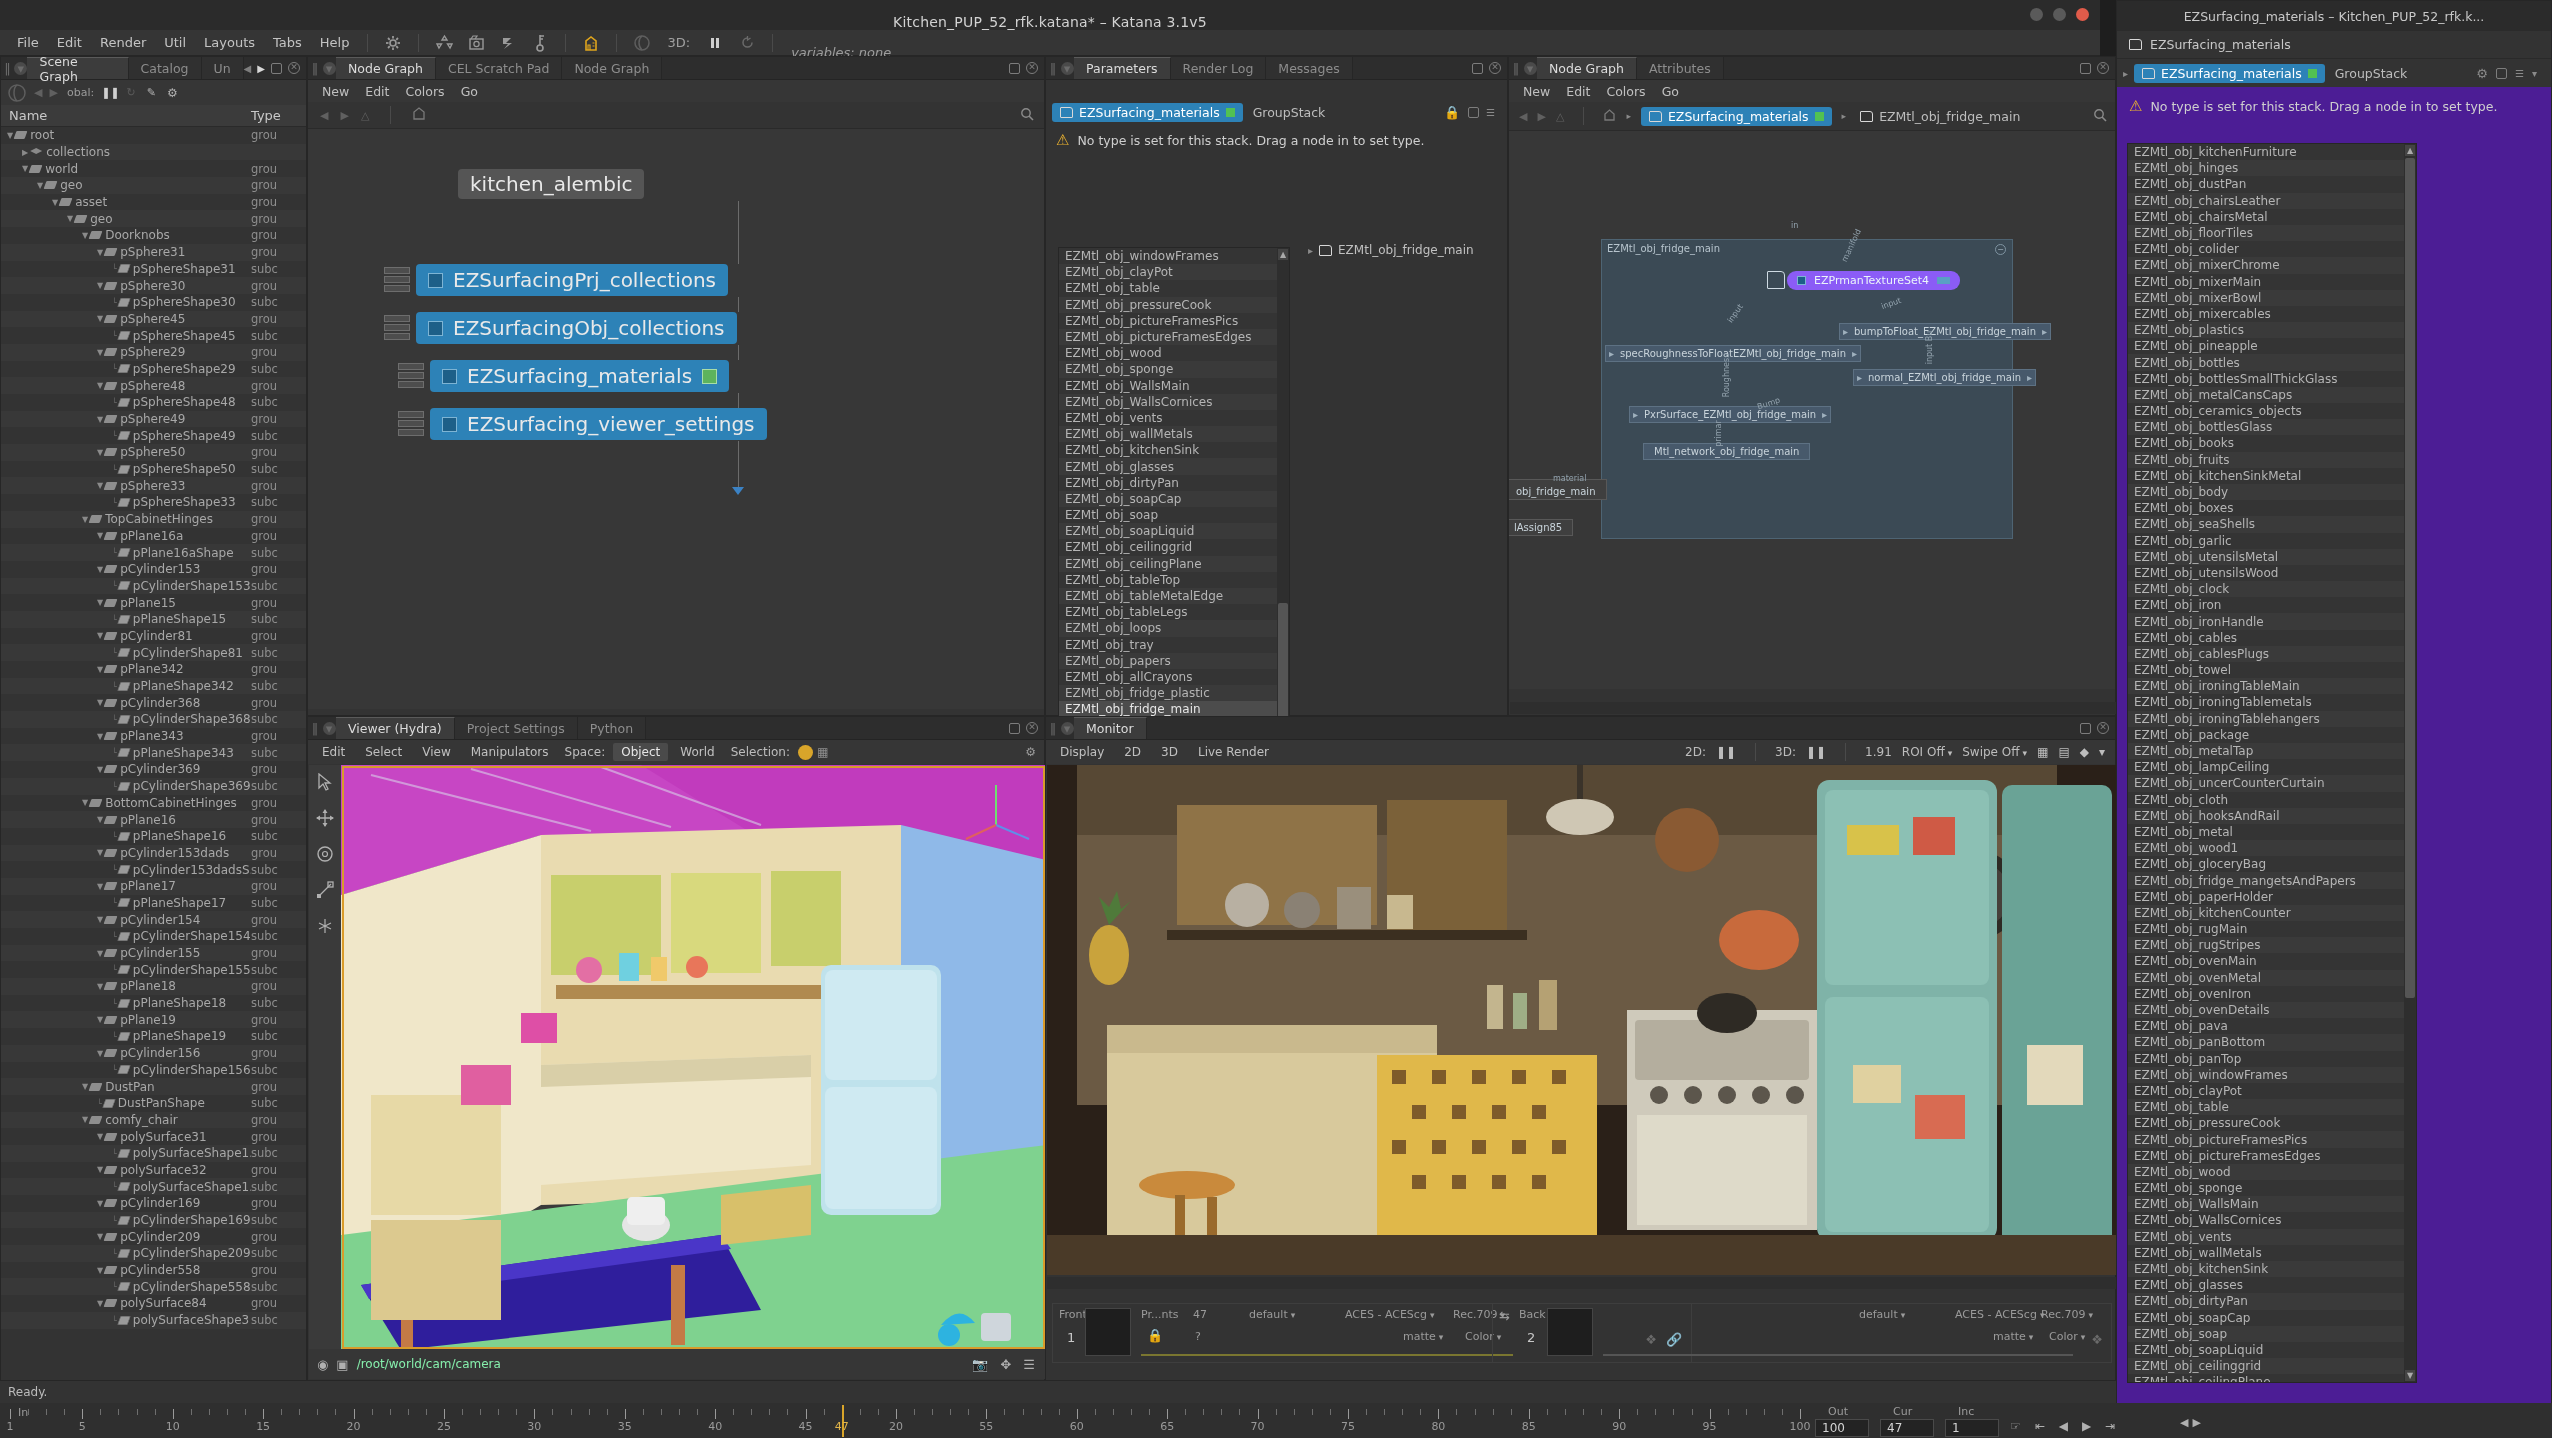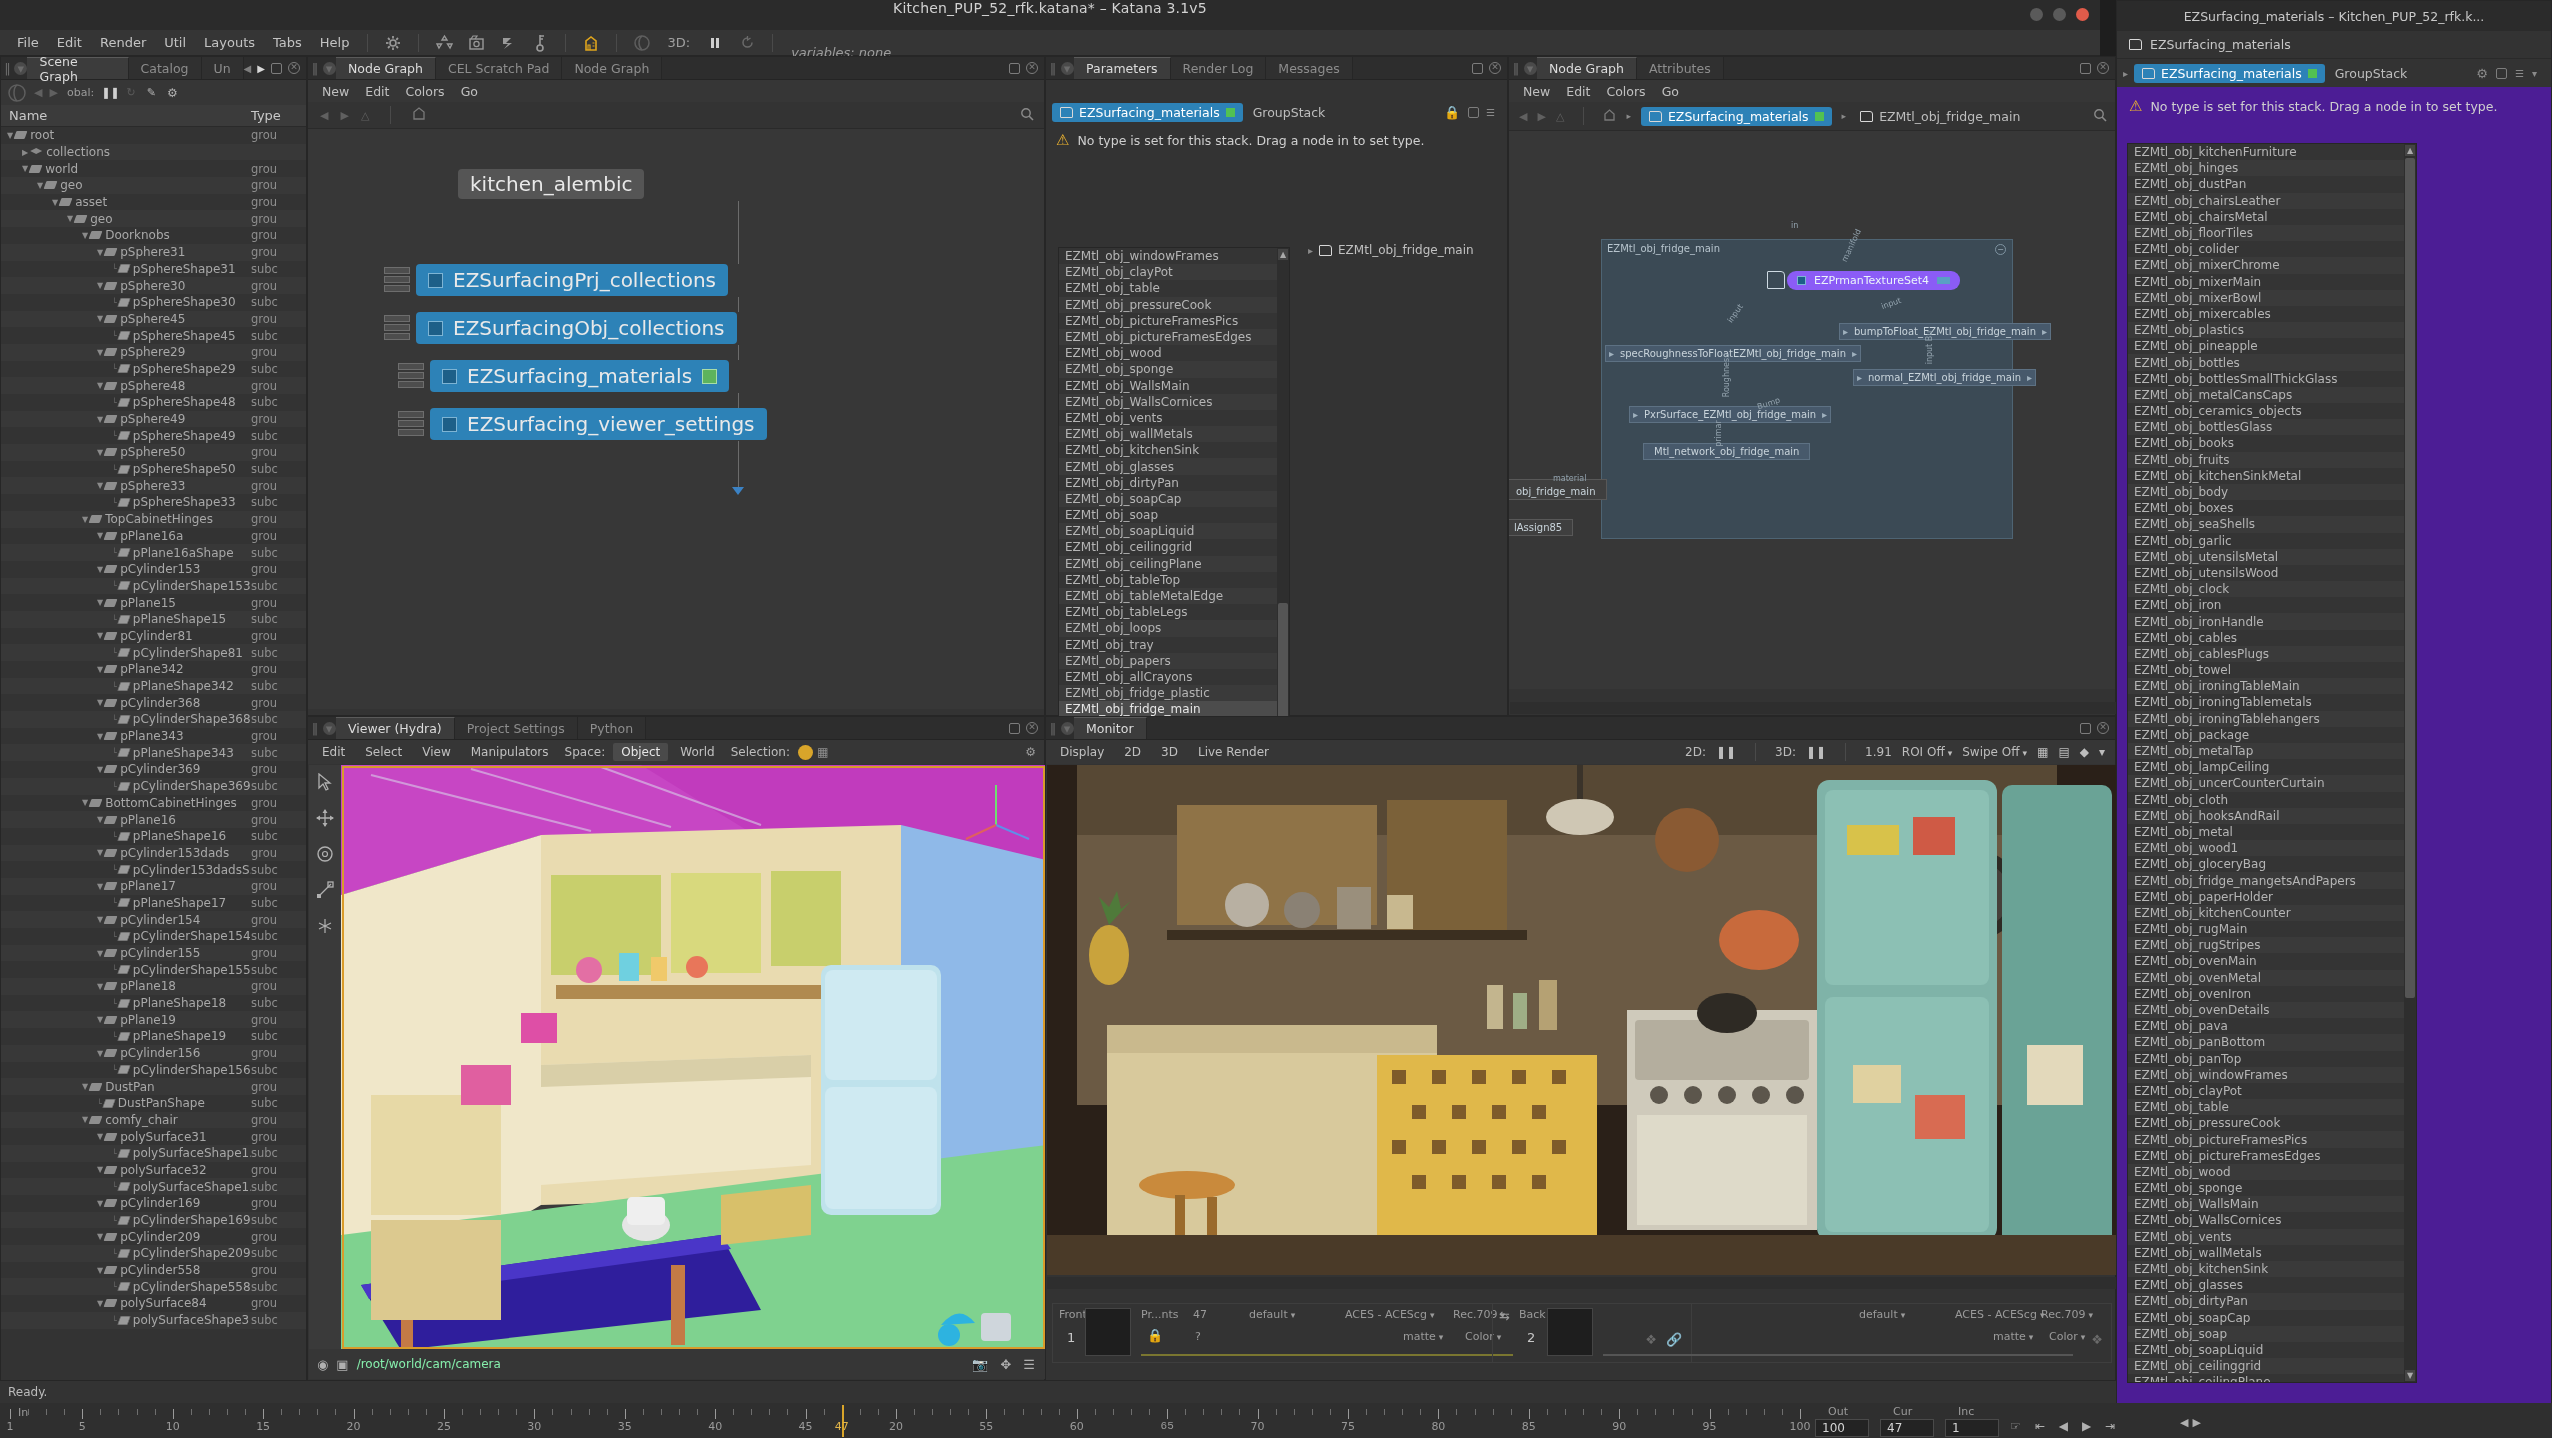--- a/index.html
+++ b/index.html
@@ -11,21 +11,21 @@
     color:#b9b9b9;
     overflow:hidden;
     position:relative;
   }
   .abs { position:absolute; }
 
   
   #titlebar {
     left:0; top:0; width:2100px; height:30px;
     background:#2b2b2b;
-    display:flex; align-items:flex-start; justify-content:center;
+    display:flex; align-items:flex-end; justify-content:center;
   }
   #titlebar .ttl { color:#d2d2d2; font-size:14px; letter-spacing:.2px; }
   .winbtns { position:absolute; top:6px; display:flex; gap:10px; }
   .wdot { width:13px; height:13px; border-radius:50%; }
 
   
   #menubar {
     left:0; top:30px; width:2100px; height:26px;
     background:#353535; display:flex; align-items:center; padding-left:8px;
     border-bottom:1px solid #262626;
@@ -1597,21 +1597,21 @@
       <div class="tick" style="left: 1022.53px; height: 6px; background: rgb(110, 110, 110);"></div>
       <div class="tick" style="left: 1040.61px; height: 6px; background: rgb(110, 110, 110);"></div>
       <div class="tick" style="left: 1058.69px; height: 6px; background: rgb(110, 110, 110);"></div>
       <div class="tick" style="left: 1076.77px; height: 10px; background: rgb(154, 154, 154);"></div>
       <div class="tlnum" style="left: 1076.77px;">60</div>
       <div class="tick" style="left: 1094.85px; height: 6px; background: rgb(110, 110, 110);"></div>
       <div class="tick" style="left: 1112.93px; height: 6px; background: rgb(110, 110, 110);"></div>
       <div class="tick" style="left: 1131.01px; height: 6px; background: rgb(110, 110, 110);"></div>
       <div class="tick" style="left: 1149.09px; height: 6px; background: rgb(110, 110, 110);"></div>
       <div class="tick" style="left: 1167.17px; height: 10px; background: rgb(154, 154, 154);"></div>
-      <div class="tlnum" style="left: 1167.17px; font-family: Liberation Mono, monospace;">65</div>
+      <div class="tlnum" style="left: 1167.17px;">65</div>
       <div class="tick" style="left: 1185.25px; height: 6px; background: rgb(110, 110, 110);"></div>
       <div class="tick" style="left: 1203.33px; height: 6px; background: rgb(110, 110, 110);"></div>
       <div class="tick" style="left: 1221.41px; height: 6px; background: rgb(110, 110, 110);"></div>
       <div class="tick" style="left: 1239.49px; height: 6px; background: rgb(110, 110, 110);"></div>
       <div class="tick" style="left: 1257.58px; height: 10px; background: rgb(154, 154, 154);"></div>
       <div class="tlnum" style="left: 1257.58px;">70</div>
       <div class="tick" style="left: 1275.66px; height: 6px; background: rgb(110, 110, 110);"></div>
       <div class="tick" style="left: 1293.74px; height: 6px; background: rgb(110, 110, 110);"></div>
       <div class="tick" style="left: 1311.82px; height: 6px; background: rgb(110, 110, 110);"></div>
       <div class="tick" style="left: 1329.9px; height: 6px; background: rgb(110, 110, 110);"></div>

